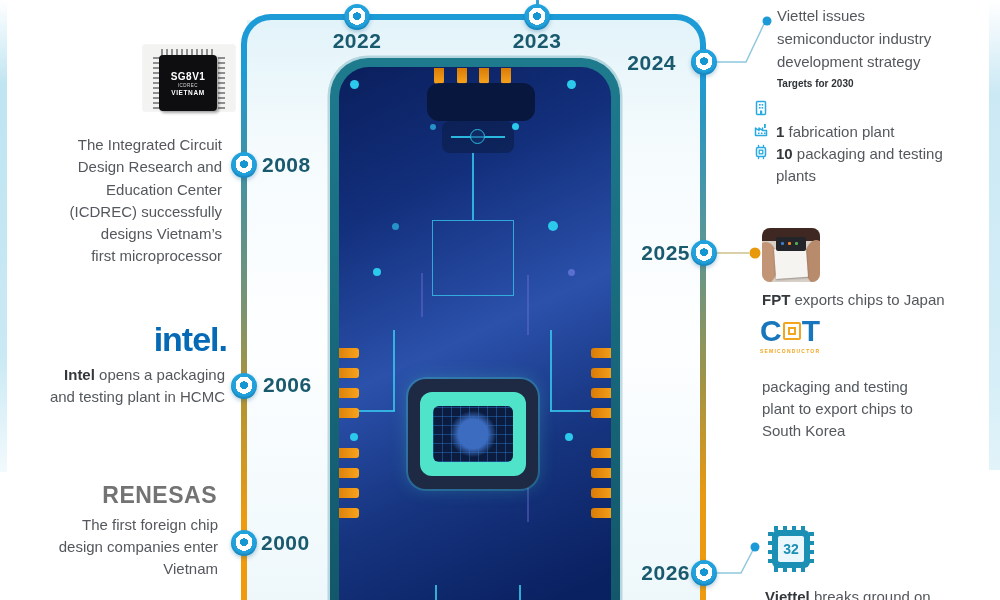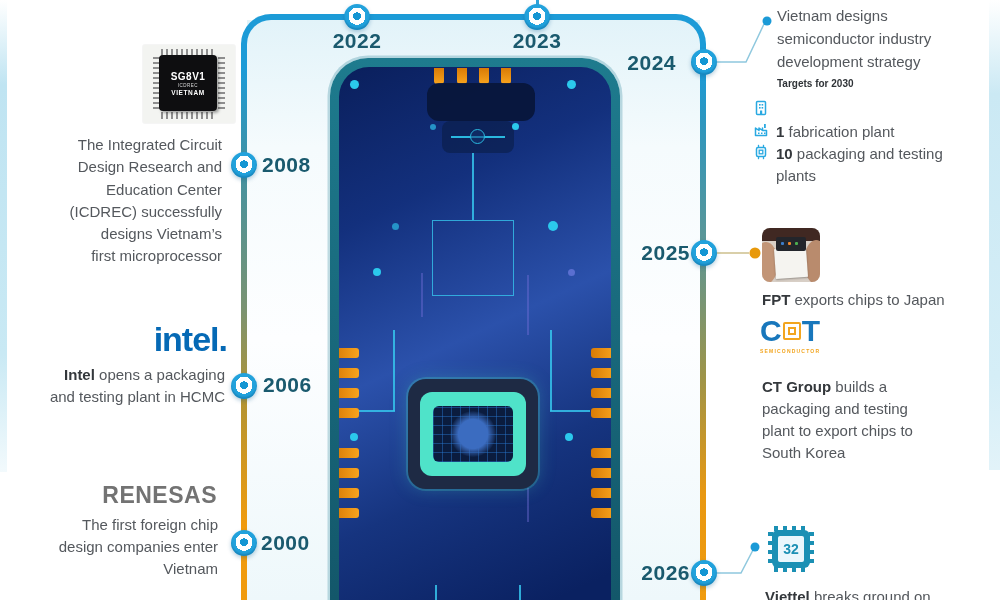--- a/index.html
+++ b/index.html
@@ -33,21 +33,21 @@
 
   .year { font-size:21px; font-weight:bold; color:#1A5A6E; letter-spacing:.5px; z-index:7; }
   .year.c { width:70px; text-align:center; }
   .year.rr { width:60px; text-align:right; }
 
   .txt { font-size:15px; line-height:22px; color:#54585D; z-index:7; }
   .txt b { color:#34383C; }
   .r { text-align:right; }
 
   
-  .chip-photo { left:143px; top:45px; width:92px; height:78px; background:#F3F4F1; border-radius:2px;
+  .chip-photo { left:143px; top:45px; width:92px; height:66px; background:#F3F4F1; border-radius:2px;
     box-shadow:0 0 0 1px rgba(0,0,0,.04); }
   .chip-body { position:absolute; left:16px; top:10px; width:58px; height:56px; background:#0E0E10;
     border-radius:4px; box-shadow:2px 2px 3px rgba(0,0,0,.35); display:flex; flex-direction:column;
     align-items:center; justify-content:center; gap:1px; }
   .chip-body .l1 { color:#fff; font-weight:bold; font-size:10px; letter-spacing:.5px; }
   .chip-body .l2 { color:#ddd; font-size:4.5px; letter-spacing:.5px; }
   .chip-body .l3 { color:#fff; font-weight:bold; font-size:6.5px; letter-spacing:.6px; }
   .pins-h { position:absolute; height:7px; left:18px; width:54px;
     background:repeating-linear-gradient(90deg,#8E8E8E 0 2px, transparent 2px 5px); }
   .pins-v { position:absolute; width:7px; top:12px; height:52px;
@@ -255,21 +255,21 @@
   </div>
 
   <div class="abs renesas-logo" style="right:783px; top:482px;">RENESAS</div>
   <div class="abs txt r" style="right:782px; top:514px; width:240px;">
     <div>The first foreign chip</div>
     <div>design companies enter</div>
     <div>Vietnam</div>
   </div>
 
   <div class="abs txt" style="left:777px; top:4px; line-height:23px;">
-    <div>Vietnam designs</div>
+    <div>Viettel issues</div>
     <div>semiconductor industry</div>
     <div>development strategy</div>
   </div>
   <div class="abs t-title" style="left:777px; top:78px;">Targets for 2030</div>
   <div class="abs t-row" style="left:753px; top:99px;">
     <svg width="16" height="16" viewBox="0 0 16 16">
       <rect x="3.5" y="1.5" width="9" height="13" rx="1" fill="none" stroke="#29A9E1" stroke-width="1.5"></rect>
       <rect x="6" y="4" width="1.6" height="1.6" fill="#29A9E1"></rect>
         <rect x="8.6" y="4" width="1.6" height="1.6" fill="#29A9E1"></rect>
       <rect x="6" y="7" width="1.6" height="1.6" fill="#29A9E1"></rect>
@@ -321,21 +321,20 @@
     <div class="ct-row">
       <span class="ct-letter">C</span>
       <span class="ct-chip">
           <span class="ct-chip-in"></span>
         </span>
       <span class="ct-letter">T</span>
     </div>
     <div class="ct-sub">SEMICONDUCTOR</div>
   </div>
   <div class="abs txt" style="left:762px; top:376px; line-height:22px;">
-    <div><b>CT Group</b><span> builds a</span></div>
     <div>packaging and testing</div>
     <div>plant to export chips to</div>
     <div>South Korea</div>
   </div>
 
   <div class="abs chip32">
     <div class="p" style="left:6px; right:6px; top:0; height:5px;"></div>
     <div class="p" style="left:6px; right:6px; bottom:0; height:5px;"></div>
     <div class="pv" style="top:6px; bottom:6px; left:0; width:5px;"></div>
     <div class="pv" style="top:6px; bottom:6px; right:0; width:5px;"></div>

